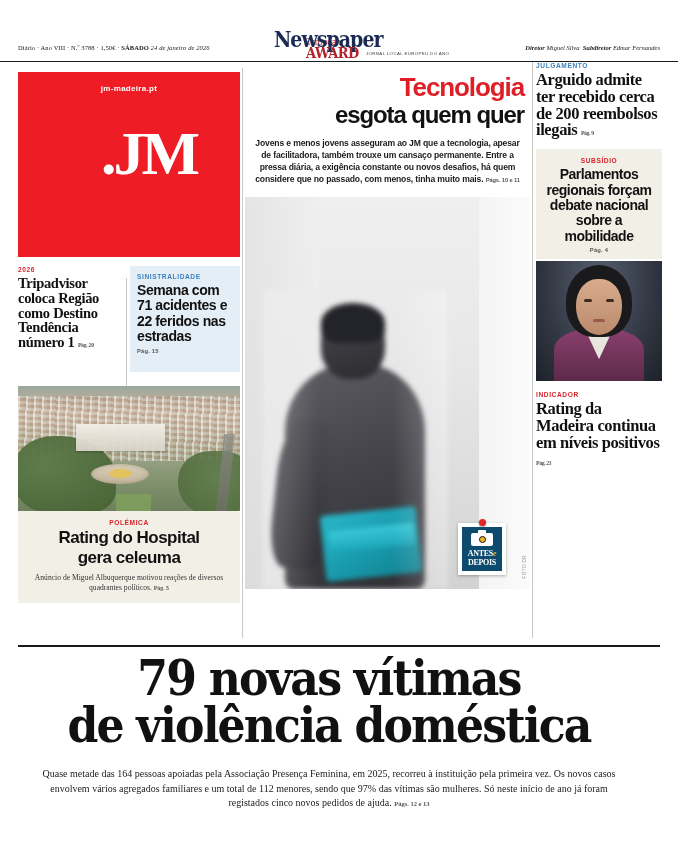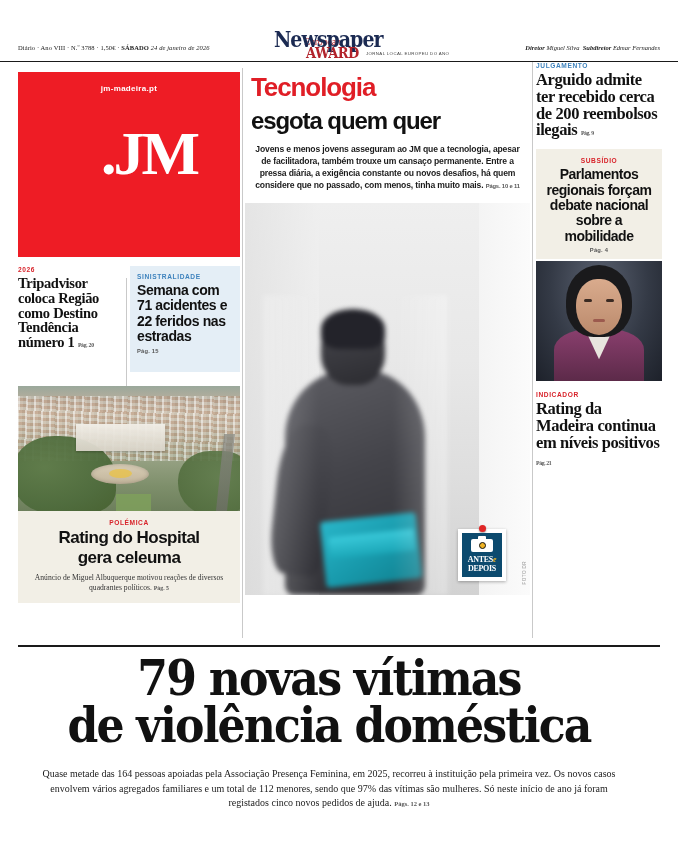--- a/index.html
+++ b/index.html
@@ -143,28 +143,28 @@
     font-weight:bold; font-size:17px; line-height:1.05;
     letter-spacing:-.5px; color:#111; margin-top:2px;
   }
   .pol-d {
     font-family:"Liberation Serif", serif; font-size:7.6px; line-height:1.35;
     color:#333; margin-top:6px;
   }
   .pol-d b { font-weight:bold; }
 
   
-  .mid-head { text-align:left; padding:6px 6px 0 6px; }
+  .mid-head { text-align:right; padding:6px 6px 0 6px; }
   .mh-red {
     color:#e01e26; font-weight:bold; font-size:26px; line-height:1.05;
     letter-spacing:-1.1px;
   }
   .mh-blk {
     color:#111; font-weight:bold; font-size:24px; line-height:1.06;
-    letter-spacing:-1.1px; margin-top:7px;
+    letter-spacing:-1.1px; margin-top:1px;
   }
   .mid-deck {
     margin-top:9px; padding:0 8px; text-align:center;
     font-size:8.6px; line-height:1.42; font-weight:bold;
     letter-spacing:-.15px; color:#1c1c1c;
   }
   .mid-deck .pg-in { font-weight:bold; color:#555; }
 
   
   .photo-main {

